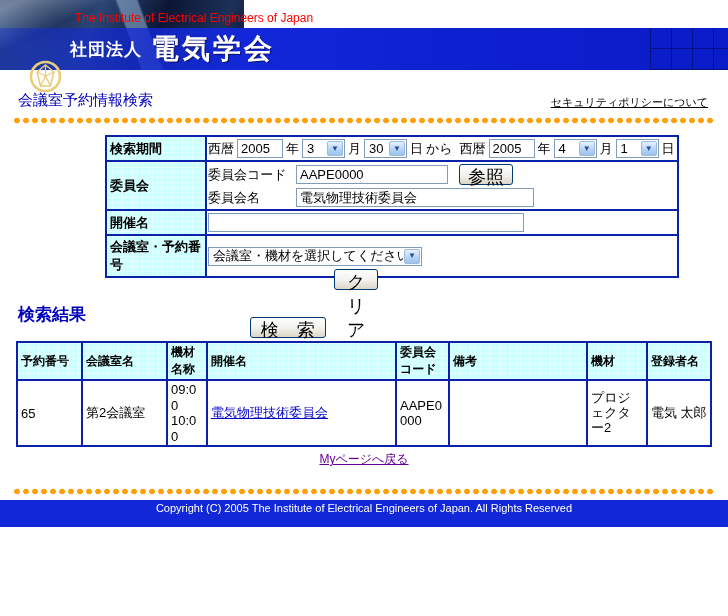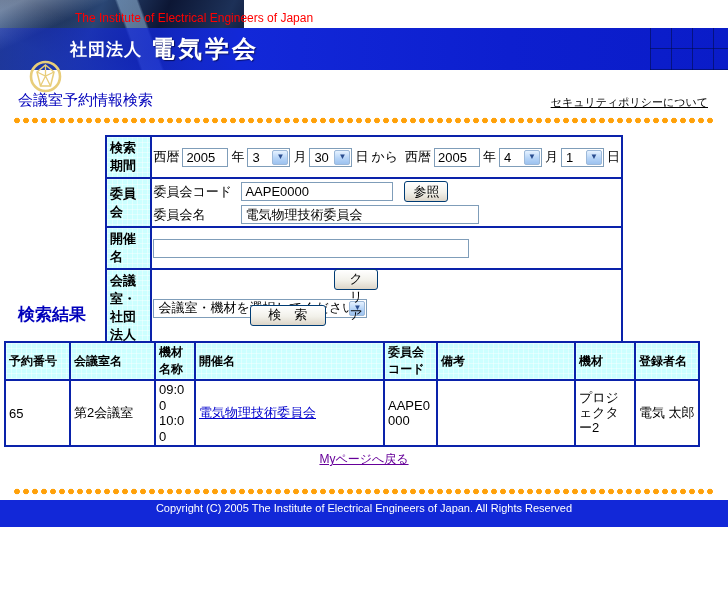--- a/index.html
+++ b/index.html
@@ -19,35 +19,35 @@
   .header-tagline { position:absolute; left:75px; top:11px; font-size:12px; color:#ff0000; white-space:nowrap; z-index:3; }
   .header-band { position:absolute; left:0; top:28px; width:728px; height:42px; z-index:2;
     background:linear-gradient(90deg, rgba(18,40,216,0.40) 0%, rgba(18,40,216,0.75) 18%, #1228d8 33%, #0d1fcf 70%, #0a1cc8 100%); }
   .header-grid { position:absolute; right:0; top:0; width:78px; height:42px;
     background-image:
       repeating-linear-gradient(0deg, rgba(0,10,70,0.55) 0 1px, transparent 1px 21px),
       repeating-linear-gradient(90deg, rgba(0,10,70,0.55) 0 1px, transparent 1px 21px); }
   .header-logo { position:absolute; left:29px; top:32px; width:33px; height:33px; z-index:4; }
   .band-text { position:absolute; left:70px; top:0; height:42px; display:flex; align-items:center; z-index:4; color:#fff; white-space:nowrap; }
   .org-prefix { font-size:17px; font-weight:bold; letter-spacing:1px; }
-  .org-name { font-size:24px; font-weight:bold; letter-spacing:3px; margin-left:9px; text-shadow:1px 1px 1px rgba(0,0,40,0.6); }
+  .org-name { font-size:28px; font-weight:bold; letter-spacing:3px; margin-left:9px; text-shadow:1px 1px 1px rgba(0,0,40,0.6); }
 
   
   .page-title { position:absolute; left:18px; top:91px; font-size:15px; font-weight:normal; color:#0000bb; }
   .security-link { position:absolute; right:20px; top:95px; font-size:11px; color:#000; text-decoration:underline; cursor:pointer; }
 
   
   .dots { position:absolute; left:14px; width:700px; height:7px;
     background-image:radial-gradient(circle at 3px 3.5px, #ffa10a 2.6px, transparent 3.1px);
     background-size:9px 7px; background-repeat:repeat-x; }
   .dots-top { top:117px; }
   .dots-bottom { top:488px; }
 
   
-  .form-table { position:absolute; left:105px; top:135px; width:518px; border-collapse:collapse; }
+  .form-table { position:absolute; left:105px; top:135px; width:574px; border-collapse:collapse; }
   .form-table td { border:2px solid #0a22aa; font-size:13px; vertical-align:middle; }
   .label-cell { width:100px; background-color:#ccffff; font-weight:bold; font-size:12px; padding:2px 2px 2px 3px; color:#000;
     background-image:linear-gradient(rgba(255,255,255,0.4) 1px, transparent 1px), linear-gradient(90deg, rgba(255,255,255,0.4) 1px, transparent 1px);
     background-size:5px 5px; }
   .value-cell { background:#fff; padding:2px 1px; }
   .inline-row { display:flex; align-items:center; gap:3px; white-space:nowrap; }
   .inline-row + .inline-row { margin-top:3px; }
   .tok { font-size:13px; color:#000; }
   .sub-label { display:inline-block; width:85px; font-size:13px; }
 
@@ -59,31 +59,31 @@
 
   .fake-select { display:inline-flex; align-items:center; justify-content:space-between; height:19px; border:1px solid #7f9db9; background:#fff; cursor:pointer; }
   .fake-select .val { font-size:13px; padding:0 2px 0 4px; overflow:hidden; white-space:nowrap; }
   .fake-select .arrow-btn { width:16px; height:15px; margin-right:1px; border:1px solid #9db9d9; border-radius:2px;
     background:linear-gradient(#e6f2ff, #b6d4f7 55%, #9cc2ef); display:flex; align-items:center; justify-content:center; flex:0 0 16px; }
   .fake-select .arrow-btn span { font-size:8px; color:#2a4d8f; line-height:1; }
   .w-md { width:43px; }
   .w-room { width:214px; }
 
   button.xp { height:21px; border:1px solid #003c74; border-radius:3px; background:linear-gradient(#ffffff, #f2f1ea 55%, #dcd5c8);
-    font-family:"Liberation Sans",sans-serif; font-size:13px; color:#000; cursor:pointer; padding:0 8px; }
+    font-family:"Liberation Sans",sans-serif; font-size:18px; color:#000; cursor:pointer; padding:0 8px; }
   .browse-btn { height:20px; font-size:12px; }
 
   .action-row { position:absolute; left:4px; top:269px; width:620px; text-align:center; }
   .search-btn { width:76px; margin-right:4px; }
   .clear-btn { width:44px; }
 
   
   .results-heading { position:absolute; left:18px; top:303px; font-size:17px; font-weight:bold; color:#0000bb; }
 
-  .results-table { position:absolute; left:4px; top:341px; width:694px; border-collapse:collapse; table-layout:fixed; }
+  .results-table { position:absolute; left:16px; top:341px; width:694px; border-collapse:collapse; table-layout:fixed; }
   .results-table th, .results-table td { border:2px solid #0a22aa; font-size:12px; padding:1px 3px; text-align:left; vertical-align:middle; word-break:break-all; }
   .results-table th { background-color:#ccffff; font-weight:bold; height:30px; color:#000;
     background-image:linear-gradient(rgba(255,255,255,0.4) 1px, transparent 1px), linear-gradient(90deg, rgba(255,255,255,0.4) 1px, transparent 1px);
     background-size:5px 5px; }
   .date-row td { background-color:#ccffff; font-weight:bold; height:15px; padding:0 3px;
     background-image:linear-gradient(rgba(255,255,255,0.4) 1px, transparent 1px), linear-gradient(90deg, rgba(255,255,255,0.4) 1px, transparent 1px);
     background-size:5px 5px; }
   .data-row td { background:#fff; height:31px; font-size:13px; }
   .time-cell { font-size:11px; line-height:1.2; }
   .event-link { color:#0000cc; text-decoration:underline; cursor:pointer; }
@@ -179,21 +179,21 @@
       </div>
     </td>
   </tr>
   <tr>
     <td class="label-cell">開催名</td>
     <td class="value-cell">
       <input class="txt w-event" value="" style="">
     </td>
   </tr>
   <tr>
-    <td class="label-cell">会議室・社団法人</td>
+    <td class="label-cell">会議室・予約番号</td>
     <td class="value-cell">
       <span class="fake-select w-room">
         <span class="val">会議室・機材を選択してください</span>
         <span class="arrow-btn">
               <span>▼</span>
             </span>
       </span>
     </td>
   </tr>
 </tbody>

